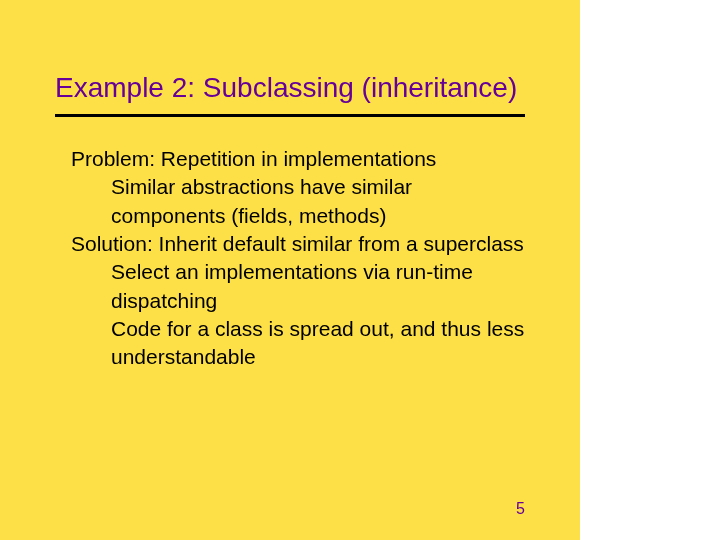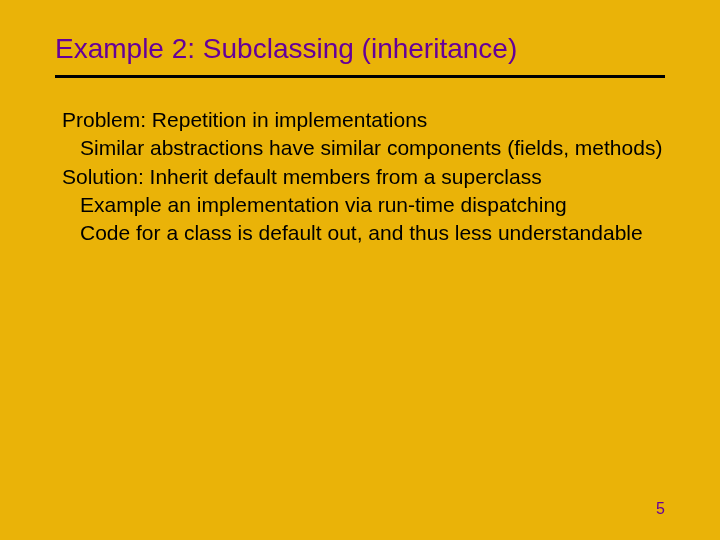--- a/index.html
+++ b/index.html
@@ -1,59 +1,59 @@
 <!DOCTYPE html>
 <html><head>
 <meta charset="utf-8">
 <style>
   * { margin: 0; padding: 0; box-sizing: border-box; }
   html, body { width: 720px; height: 540px; background: #fff; font-family: Arial, Helvetica, sans-serif; }
   .slide {
-    width: 720px;
+    width: 580px;
     height: 540px;
-    background: #eab308;
+    background: #fde047;
     position: relative;
-    padding: 33px 55px 30px 55px;
+    padding: 72px 55px 30px 55px;
   }
   .title {
     color: #660099;
     font-size: 28px;
     font-weight: 400;
     margin-bottom: 10px;
   }
   .underline {
     border-bottom: 3px solid #000000;
     margin-bottom: 28px;
   }
   .body {
     color: #000000;
     font-size: 21px;
     line-height: 1.35;
   }
-  .l1 { margin-left: 7px; }
-  .l2 { margin-left: 25px; }
+  .l1 { margin-left: 16px; }
+  .l2 { margin-left: 56px; }
   .pagenum {
     position: absolute;
     bottom: 22px;
     right: 55px;
     color: #660099;
     font-size: 16px;
   }
 </style>
 </head>
 <body>
 
 <div class="slide">
 
   <div class="title">Example 2:  Subclassing (inheritance)</div>
   <div class="underline"></div>
 
   <div class="body">
     <div class="l1">Problem:  Repetition in implementations</div>
     <div class="l2">Similar abstractions have similar components (fields, methods)</div>
-    <div class="l1">Solution:  Inherit default members from a superclass</div>
-    <div class="l2">Example an implementation via run-time dispatching</div>
-    <div class="l2">Code for a class is default out, and thus less understandable</div>
+    <div class="l1">Solution:  Inherit default similar from a superclass</div>
+    <div class="l2">Select an implementations via run-time dispatching</div>
+    <div class="l2">Code for a class is spread out, and thus less understandable</div>
   </div>
 
   <div class="pagenum">5</div>
 
 </div>
 
 </body></html>

